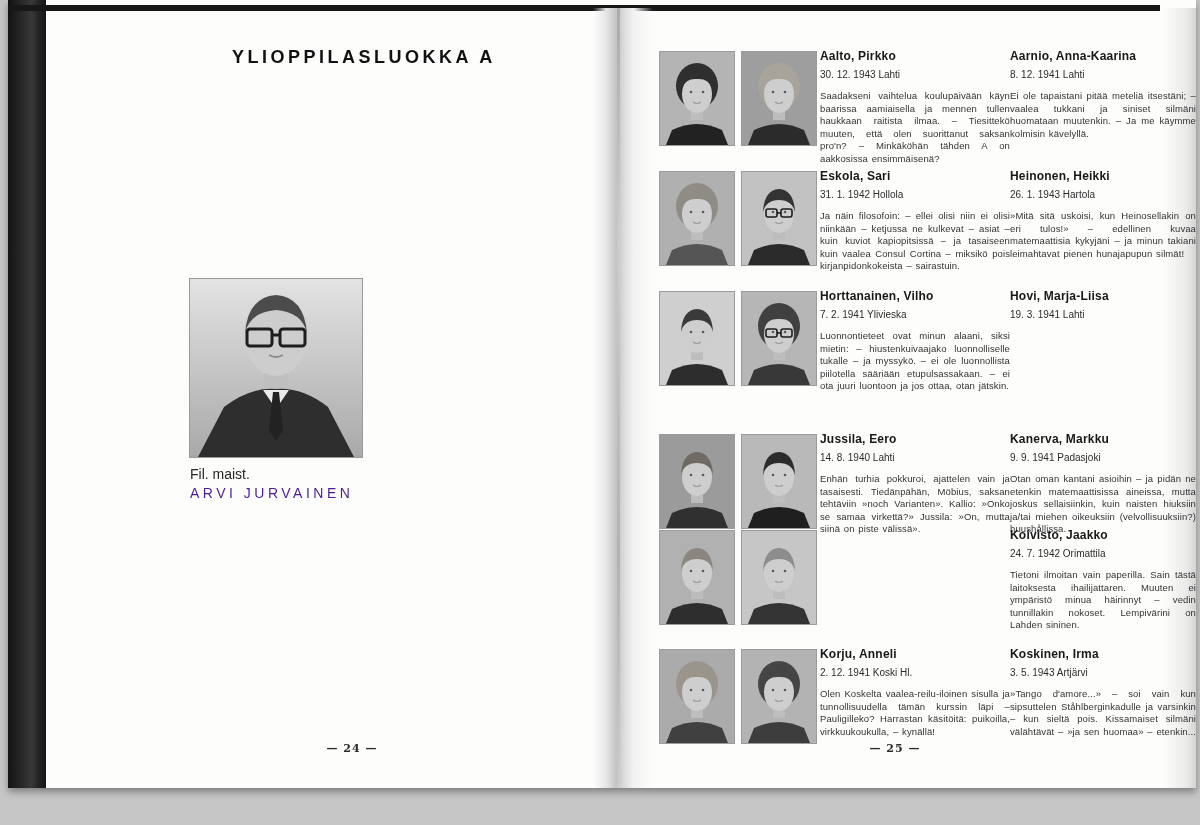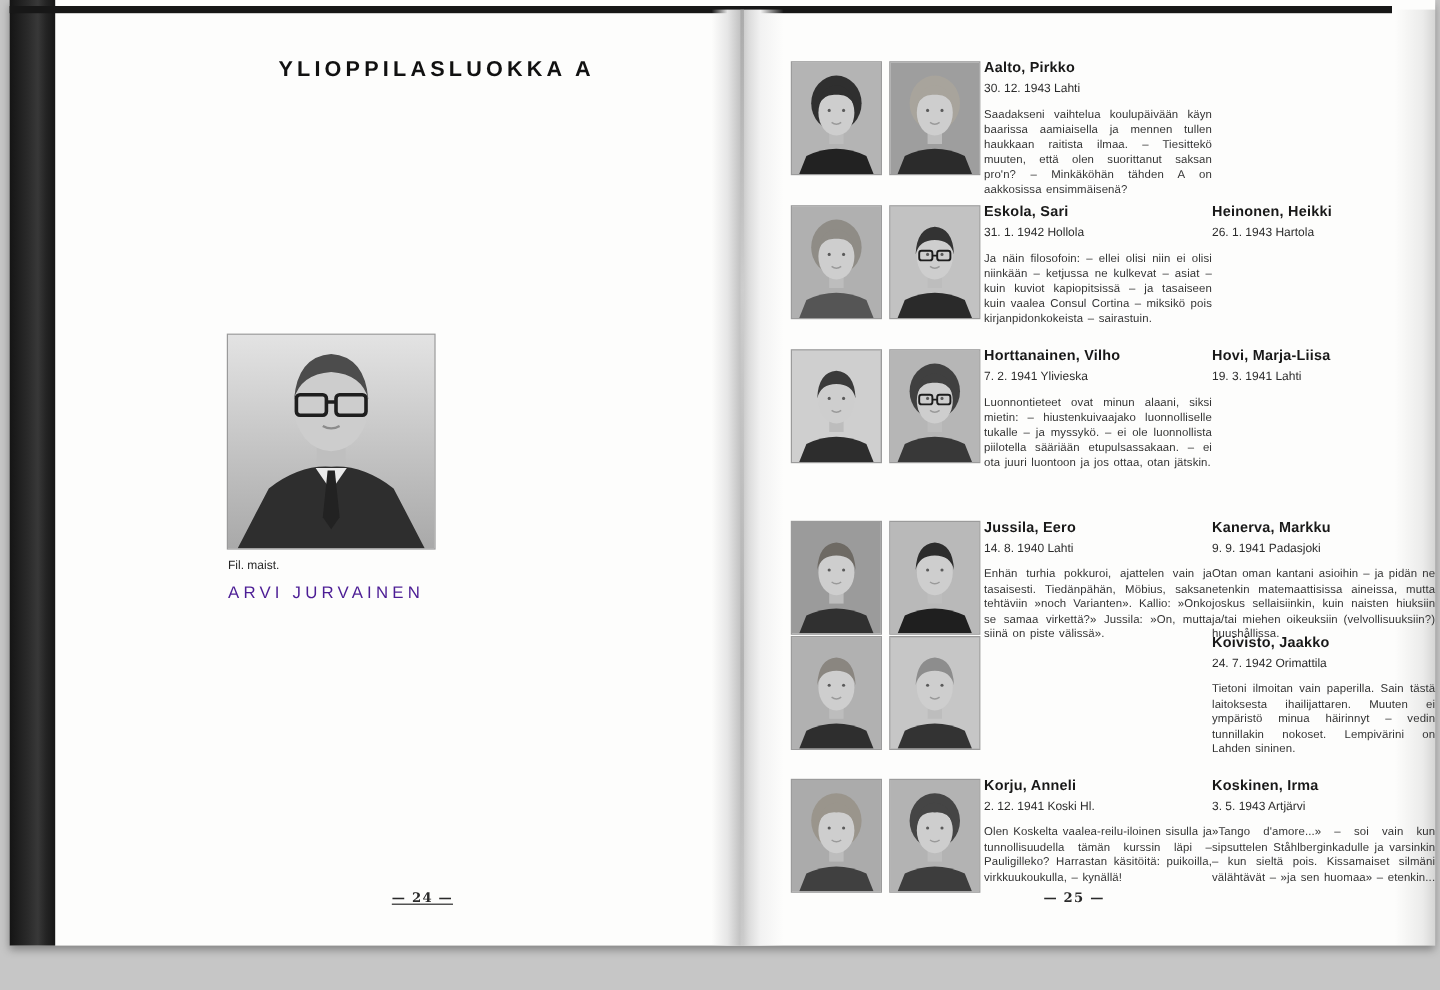--- a/index.html
+++ b/index.html
@@ -40,32 +40,32 @@
     position:absolute;left:184px;top:47px;
     font-size:18px;font-weight:700;letter-spacing:3.5px;color:#111;
     white-space:nowrap;
     margin-left:40px;
   }
   .teacher-photo{
     position:absolute;left:182px;top:279px;width:172px;height:178px;
     background:#bdbdbd;outline:1px solid #9a9a9a;
   }
   .teacher-degree{
-    position:absolute;left:182px;top:466px;font-size:10px;color:#262626;
+    position:absolute;left:182px;top:466px;font-size:14px;color:#262626;
   }
   .teacher-name{
     position:absolute;left:182px;top:485px;font-size:14px;letter-spacing:3.5px;color:#4c1d95;
     white-space:nowrap;
   }
   .pageno{
     position:absolute;top:742px;width:110px;text-align:center;
     font-family:"DejaVu Serif", serif;font-size:11px;font-weight:700;color:#2a2a2a;
     letter-spacing:1px;
   }
-  .pageno-left{left:289px;text-decoration:underline;}
+  .pageno-left{left:289px;}
   .pageno-right{left:832px;}
 
   
   .row{position:absolute;left:0;width:984px;height:118px;}
   .r0{top:50px;} .r1{top:170px;} .r2{top:290px;} .r3{top:409px;margin-top:24px;} .r4{top:529px;} .r5{top:648px;}
   .photo{
     position:absolute;top:2px;width:74px;height:93px;overflow:hidden;
     background:#b0b0b0;outline:1px solid #9b9b9b;
   }
   .photo svg{display:block;}
@@ -144,20 +144,25 @@
           <circle cx="43" cy="40" r="1.3" fill="#5a5a5a"></circle>
           <path d="M33,50 Q37,53 41,50" stroke="#9a9a9a" stroke-width="1.2" fill="none"></path>
           <path d="M6,93 L12,78 Q37,66 62,78 L68,93 Z" fill="#2b2b2b"></path>
         </svg>
       </div>
     <div class="entry col-a">
       <p class="student-name">Aalto, Pirkko</p>
       <p class="student-born">30. 12. 1943 Lahti</p>
       <p class="student-quote">Saadakseni vaihtelua koulupäivään käyn baarissa aamiaisella ja mennen tullen haukkaan raitista ilmaa. – Tiesittekö muuten, että olen suorittanut saksan pro'n? – Minkäköhän tähden A on aakkosissa ensimmäisenä?</p>
     </div>
+    <div class="entry col-b">
+      <p class="student-name">Aarnio, Anna-Kaarina</p>
+      <p class="student-born">8. 12. 1941 Lahti</p>
+      <p class="student-quote">Ei ole tapaistani pitää meteliä itsestäni; – vaalea tukkani ja siniset silmäni huomataan muutenkin. – Ja me käymme kolmisin kävelyllä.</p>
+    </div>
   </div>
 
   <div class="row r1">
     <div class="photo ph-a">
         <svg viewBox="0 0 74 93" width="74" height="93">
           <rect width="74" height="93" fill="#b0b0b0"></rect>
           <ellipse cx="37" cy="34" rx="21" ry="23" fill="#8f8c86"></ellipse>
           <rect x="31" y="56" width="12" height="12" fill="#bdbdbd"></rect>
           <ellipse cx="37" cy="42" rx="15" ry="19" fill="#cecece"></ellipse>
           <path d="M22,36 Q24,20 37,19 Q50,20 52,36 Q48,26 37,27 Q26,26 22,36 Z" fill="#8f8c86"></path>
@@ -185,20 +190,21 @@
         </svg>
       </div>
     <div class="entry col-a">
       <p class="student-name">Eskola, Sari</p>
       <p class="student-born">31. 1. 1942 Hollola</p>
       <p class="student-quote">Ja näin filosofoin: – ellei olisi niin ei olisi niinkään – ketjussa ne kulkevat – asiat – kuin kuviot kapiopitsissä – ja tasaiseen kuin vaalea Consul Cortina – miksikö pois kirjanpidonkokeista – sairastuin.</p>
     </div>
     <div class="entry col-b">
       <p class="student-name">Heinonen, Heikki</p>
       <p class="student-born">26. 1. 1943 Hartola</p>
+      <p class="student-quote">»Mitä sitä uskoisi, kun Heinosellakin on eri tulos!» – edellinen kuvaa matemaattisia kykyjäni – ja minun takiani leimahtavat pienen hunajapupun silmät!</p>
     </div>
   </div>
 
   <div class="row r2">
     <div class="photo ph-a">
         <svg viewBox="0 0 74 93" width="74" height="93">
           <rect width="74" height="93" fill="#cfcfcf"></rect>
           <rect x="31" y="56" width="12" height="12" fill="#bdbdbd"></rect>
           <ellipse cx="37" cy="42" rx="15" ry="19" fill="#cecece"></ellipse>
           <path d="M21,40 Q22,18 37,17 Q52,18 53,40 Q50,28 37,28 Q24,28 21,40 Z" fill="#3a3a3a"></path>

